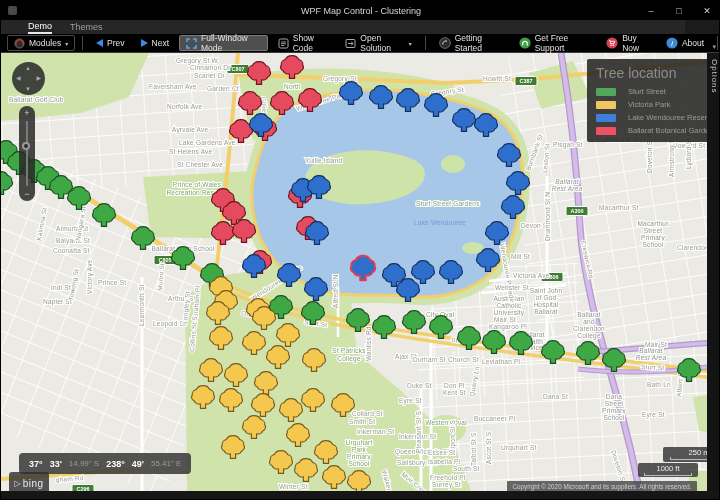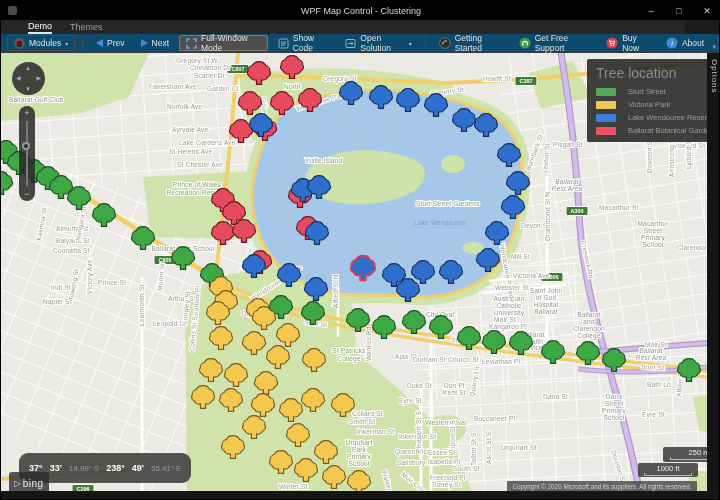--- a/index.html
+++ b/index.html
@@ -9,21 +9,21 @@
   .titlebar{position:absolute;left:0;top:0;width:720px;height:19px;background:#000000;display:flex;align-items:center;}
   .app-icon{width:9px;height:9px;background:#4a4a4a;border-radius:2px;margin-left:7px;}
   .win-title{position:absolute;left:0;right:0;text-align:center;font-size:9px;color:#d6d6d6;}
   .win-btns{position:absolute;right:0;top:0;height:19px;display:flex;}
   .win-btn{width:28px;height:19px;display:flex;align-items:center;justify-content:center;color:#cfcfcf;font-size:9px;cursor:default;}
   
   .menubar{position:absolute;left:0;top:19px;width:684px;height:14px;background:#262626;display:flex;align-items:center;gap:18px;padding-left:27px;}
   .menu-item{font-size:9px;color:#9e9e9e;padding-bottom:1px;}
   .menu-item.active{color:#ffffff;border-bottom:2px solid #e8e8e8;}
   
-  .toolbar{position:absolute;left:0;top:33px;width:720px;height:19px;background:#0c4a6e;border-bottom:1px solid #3a3a3a;display:flex;align-items:center;padding-left:6px;gap:4px;}
+  .toolbar{position:absolute;left:0;top:33px;width:720px;height:19px;background:#000000;border-bottom:1px solid #3a3a3a;display:flex;align-items:center;padding-left:6px;gap:4px;}
   .tbtn{display:flex;align-items:center;gap:4px;height:16px;padding:0 6px;color:#e3e3e3;font-size:8.5px;border-radius:2px;}
   .tbtn.bordered{border:1px solid #4a4a4a;}
   .tbtn.active{background:#4f4f4f;border:1px solid #7a7a7a;}
   .tsep{width:1px;height:14px;background:#474747;margin:0 3px;}
   .caret{font-size:6px;color:#bdbdbd;}
   .tri-left{width:0;height:0;border-top:4px solid transparent;border-bottom:4px solid transparent;border-right:7px solid #3b8de0;}
   .tri-right{width:0;height:0;border-top:4px solid transparent;border-bottom:4px solid transparent;border-left:7px solid #3b8de0;}
   .overflow-chevron{position:absolute;right:5px;bottom:1px;color:#9a9a9a;font-size:7px;}
   
   .map-area{position:absolute;left:0;top:52px;width:706px;height:438px;background:#eceae5;overflow:hidden;}
@@ -46,21 +46,21 @@
   .legend-label{font-size:7.5px;color:#9a9a94;white-space:nowrap;}
   .tooltip{position:absolute;left:371px;top:198px;background:#0d0d0d;color:#f0f0f0;font-size:8px;padding:3px 7px;border-radius:2px;white-space:nowrap;box-shadow:0 1px 3px rgba(0,0,0,.5);}
   .pan-ctrl{position:absolute;left:11px;top:9px;width:33px;height:33px;border-radius:50%;background:rgba(40,40,40,.85);}
   .pan-ctrl span{position:absolute;color:#a8a8a8;font-size:6px;line-height:6px;}
   .pan-up{left:13px;top:3px;} .pan-down{left:13px;bottom:3px;} .pan-left{left:4px;top:13px;} .pan-right{right:4px;top:13px;}
   .zoom-slider{position:absolute;left:18px;top:53px;width:16px;height:95px;background:rgba(40,40,40,.85);border-radius:8px;}
   .zs-plus{position:absolute;top:2px;left:0;width:16px;text-align:center;color:#cccccc;font-size:9px;}
   .zs-minus{position:absolute;bottom:2px;left:0;width:16px;text-align:center;color:#cccccc;font-size:9px;}
   .zs-track{position:absolute;left:7px;top:15px;width:2px;height:65px;background:#7a7a7a;}
   .zs-thumb{position:absolute;left:3px;top:36px;width:8px;height:8px;border-radius:50%;background:#2b2b2b;border:2px solid #9a9a9a;}
-  .coord-bar{position:absolute;left:18px;top:400px;height:30px;background:rgba(60,60,60,.88);border-radius:9px;display:flex;align-items:center;gap:7px;padding:0 10px;}
+  .coord-bar{position:absolute;left:18px;top:400px;height:21px;background:rgba(60,60,60,.88);border-radius:4px;display:flex;align-items:center;gap:7px;padding:0 10px;}
   .coord-bar .b{color:#ffffff;font-size:9px;font-weight:bold;}
   .coord-bar .d{color:#9a9a9a;font-size:8px;}
   .bing-box{position:absolute;left:8px;top:419px;width:40px;height:23px;background:rgba(45,45,45,.8);border-radius:3px;display:flex;align-items:center;justify-content:center;gap:2px;}
   .bing-box .tri{color:#dddddd;font-size:8px;}
   .bing-box .txt{color:#e8e8e8;font-size:10px;letter-spacing:.5px;}
   .scale-box{position:absolute;background:rgba(51,51,51,.82);border-radius:2px;color:#efefef;font-size:7.5px;text-align:center;padding-top:1px;}
   .scale-m{left:662px;top:394px;width:72px;height:15px;}
   .scale-ft{left:637px;top:410px;width:60px;height:14px;}
   .scale-line{margin:0 auto;width:80%;height:3px;border-bottom:1px solid #bbb;border-left:1px solid #bbb;border-right:1px solid #bbb;}
   .copyright{position:absolute;left:506px;top:428px;width:190px;background:rgba(68,68,68,.8);color:#cfcfcf;font-size:6.3px;text-align:center;padding:2px 0;border-radius:1px;}

